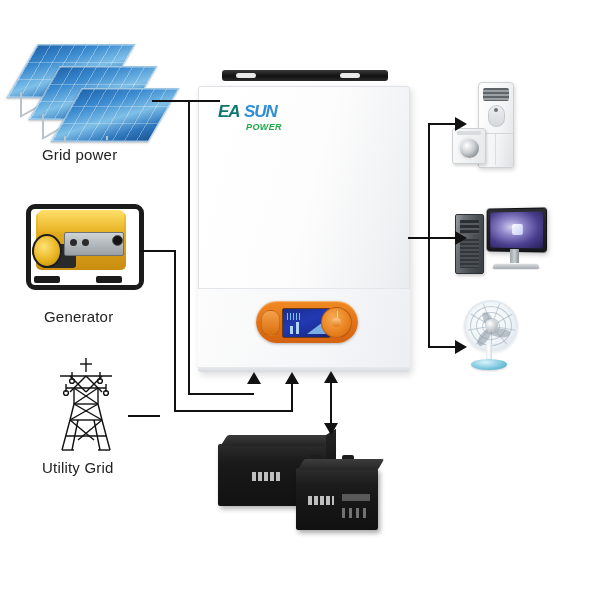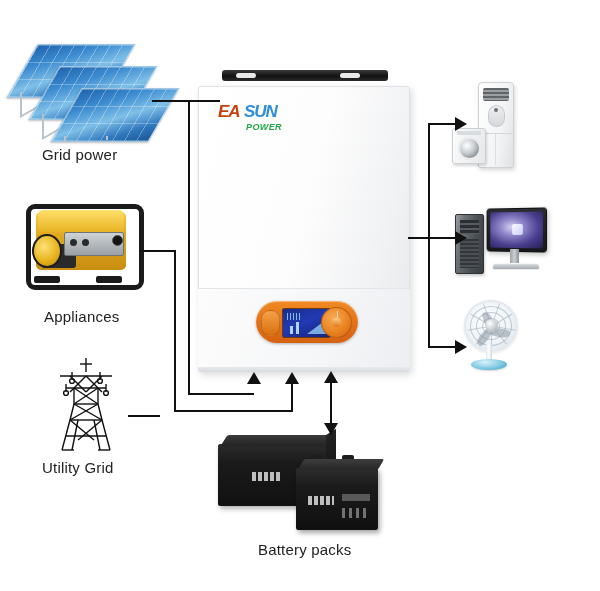--- a/index.html
+++ b/index.html
@@ -76,21 +76,21 @@
   .inv .shell{position:absolute;inset:0;border-radius:3px;
     background:linear-gradient(105deg,#ffffff 0%,#fdfdfd 48%,#f1f2f4 78%,#e6e8eb 100%);
     border:1px solid #dfe2e6;box-shadow:2px 3px 7px rgba(0,0,0,.14);}
   .inv .seam{position:absolute;left:0;right:0;top:202px;height:1px;background:#e2e5e9;}
   .inv .lower{position:absolute;left:0;right:0;top:203px;bottom:0;
     background:linear-gradient(105deg,#fcfcfc 0%,#f5f6f8 60%,#eceef1 100%);}
   .inv .bottomedge{position:absolute;left:0;right:0;bottom:0;height:5px;
     background:linear-gradient(180deg,#e8eaed,#d7dade);border-radius:0 0 3px 3px;}
 
   .logo{position:absolute;left:20px;top:16px;width:84px;height:24px;}
-  .logo .ea{position:absolute;left:0;top:0;font-size:17px;font-weight:bold;font-style:italic;color:#c2410c;letter-spacing:-1px;font-family:"Liberation Sans",sans-serif;}
+  .logo .ea{position:absolute;left:0;top:0;font-size:17px;font-weight:bold;font-style:italic;color:#0f766e;letter-spacing:-1px;font-family:"Liberation Sans",sans-serif;}
   .logo .sun{position:absolute;left:26px;top:0;font-size:17px;font-weight:bold;font-style:italic;color:#2f8ed6;letter-spacing:-1px;font-family:"Liberation Sans",sans-serif;}
   .logo .pw{position:absolute;left:28px;top:20px;font-size:9px;font-weight:bold;font-style:italic;color:#1fa84a;letter-spacing:.4px;font-family:"Liberation Sans",sans-serif;text-align:right;}
 
   .cpanel{position:absolute;left:58px;top:215px;width:102px;height:42px;border-radius:21px;
     background:linear-gradient(180deg,#f08a22 0%,#e3731a 50%,#d4620f 100%);
     box-shadow:0 1px 3px rgba(0,0,0,.28), inset 0 1px 1px rgba(255,255,255,.4);}
   .cpanel .btnL{position:absolute;left:5px;top:9px;width:17px;height:24px;border-radius:9px;
     background:linear-gradient(180deg,#f5a04a,#d9700f);border:1px solid rgba(150,70,0,.4);}
   .cpanel .lcd{position:absolute;left:26px;top:7px;width:47px;height:28px;border-radius:2px;
     background:linear-gradient(160deg,#1b2e8a 0%,#2239b4 45%,#16257a 100%);
@@ -214,21 +214,21 @@
     <div class="engine"></div>
     <div class="panelface"></div>
     <div class="sock" style="left:48px;"></div>
     <div class="sock" style="left:60px;"></div>
     <div class="knob"></div>
     <div class="wheel"></div>
     <div class="foot" style="left:12px;width:26px;"></div>
     <div class="foot" style="left:74px;width:26px;"></div>
     <div class="frame"></div>
   </div>
-  <div class="lbl" style="left:44px;top:308px;">Appliances</div>
+  <div class="lbl" style="left:44px;top:308px;">Generator</div>
 
   <div class="pylon">
     <svg width="84" height="96" viewBox="0 0 84 96" xmlns="http://www.w3.org/2000/svg">
       <g stroke="#111" stroke-width="1.4" fill="none">
         <line x1="42" y1="0" x2="42" y2="14"></line>
         <line x1="36" y1="6" x2="48" y2="6"></line>
         <line x1="16" y1="18" x2="68" y2="18"></line>
         <line x1="22" y1="30" x2="62" y2="30"></line>
         <line x1="28" y1="14" x2="28" y2="22"></line>
           <circle cx="28" cy="23" r="2.4"></circle>
@@ -302,21 +302,20 @@
     </div>
     <div class="batt smb">
       <div class="term" style="left:14px;"></div>
       <div class="term" style="left:46px;"></div>
       <div class="top"></div>
       <div class="lab"></div>
         <div class="strip"></div>
         <div class="dots"></div>
     </div>
   </div>
-  <div class="lbl" style="left:258px;top:541px;">Battery packs</div>
 
   <div class="ac">
     <div class="grille"></div>
       <div class="vent"></div>
       <div class="dot"></div>
     <div class="seam"></div>
       <div class="split"></div>
   </div>
   <div class="washer">
     <div class="ctrl"></div>

